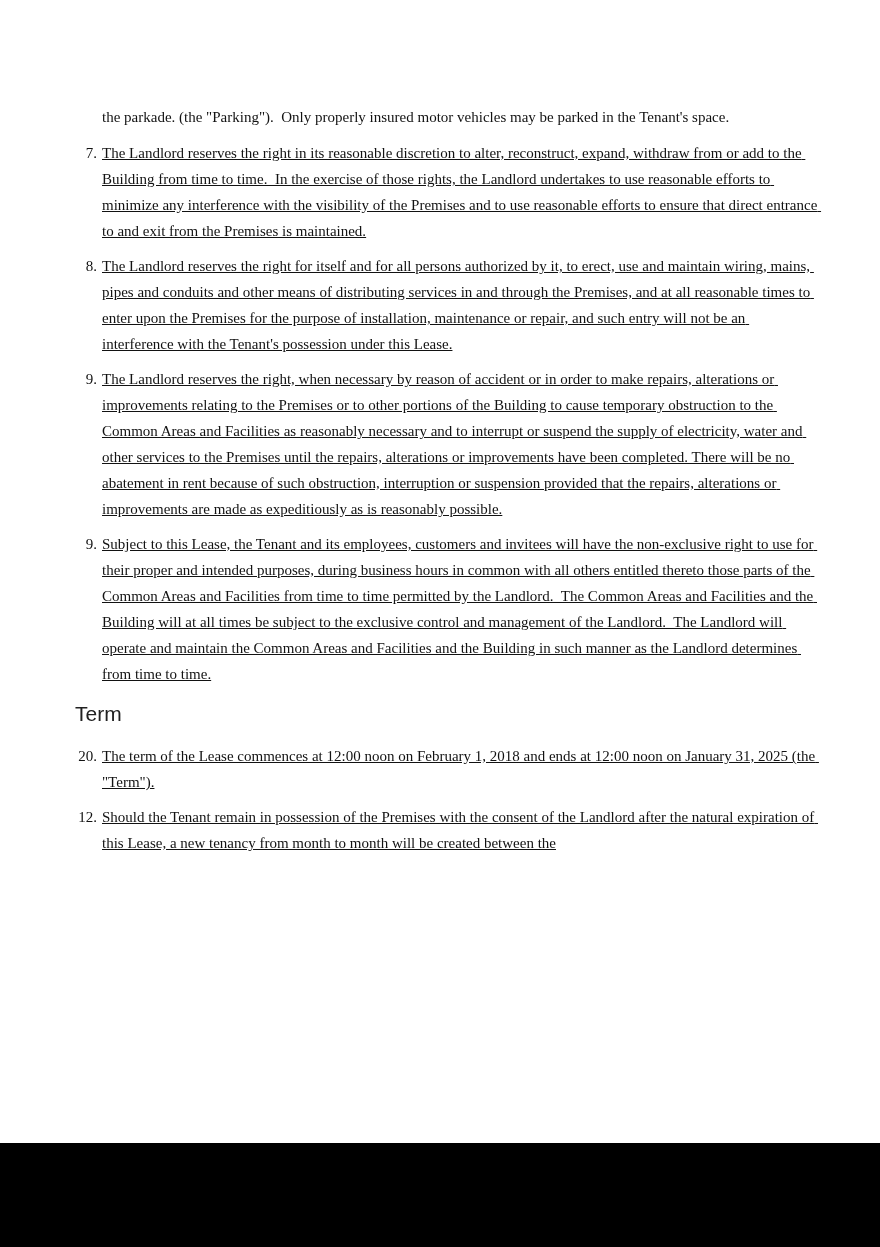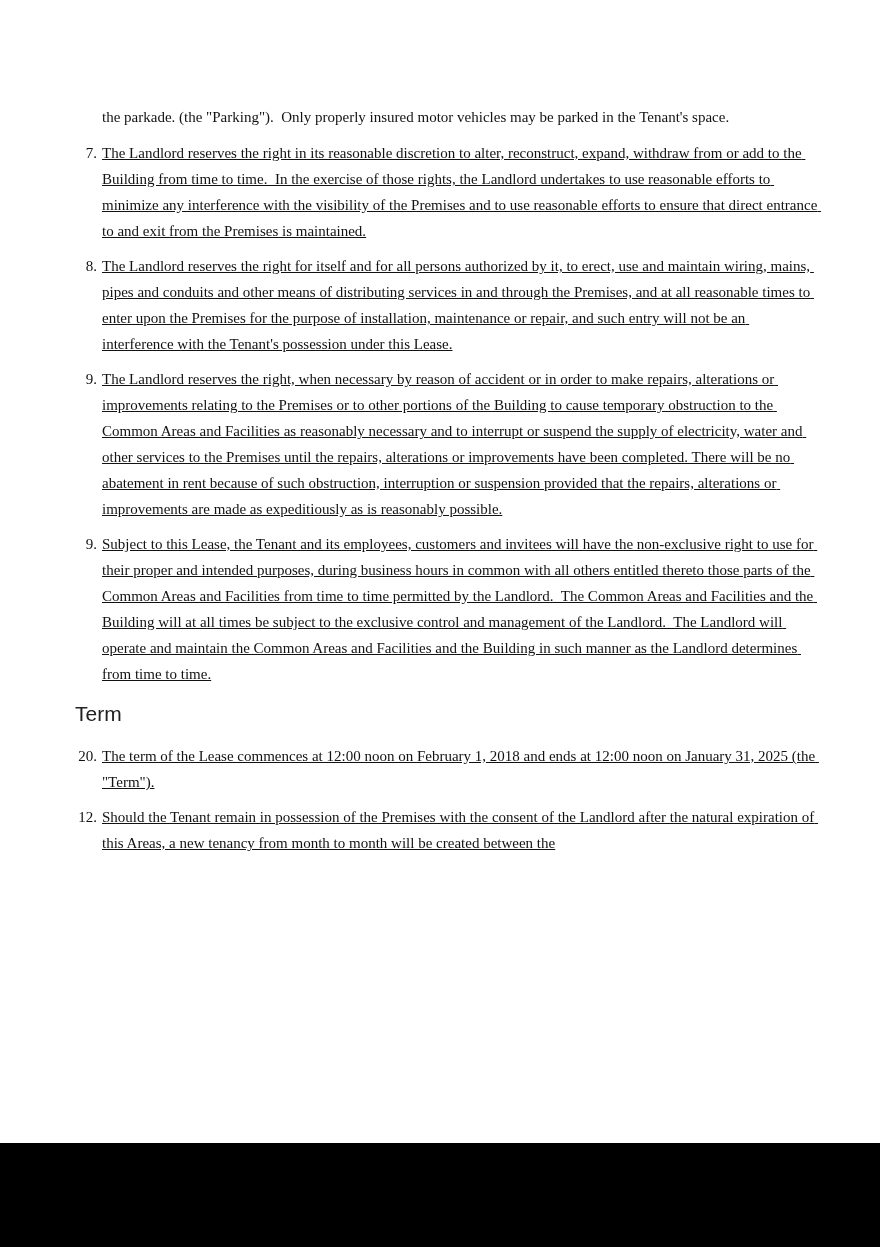--- a/index.html
+++ b/index.html
@@ -90,19 +90,19 @@
     <h2 class="section-heading">Term</h2>
 
     <div class="list-item">
       <span class="num">20.</span>
       <div class="txt">The term of the Lease commences at 12:00 noon on February 1, 2018 and ends at 12:00 noon on January 31, 2025 (the "Term").</div>
     </div>
 
 
     <div class="list-item">
       <span class="num">12.</span>
-      <div class="txt">Should the Tenant remain in possession of the Premises with the consent of the Landlord after the natural expiration of this Areas, a new tenancy from month to month will be created between the</div>
+      <div class="txt">Should the Tenant remain in possession of the Premises with the consent of the Landlord after the natural expiration of this Lease, a new tenancy from month to month will be created between the</div>
     </div>
 
   </div>
 
   <div class="bottom-bar"></div>
 </div>
 
 </body></html>

